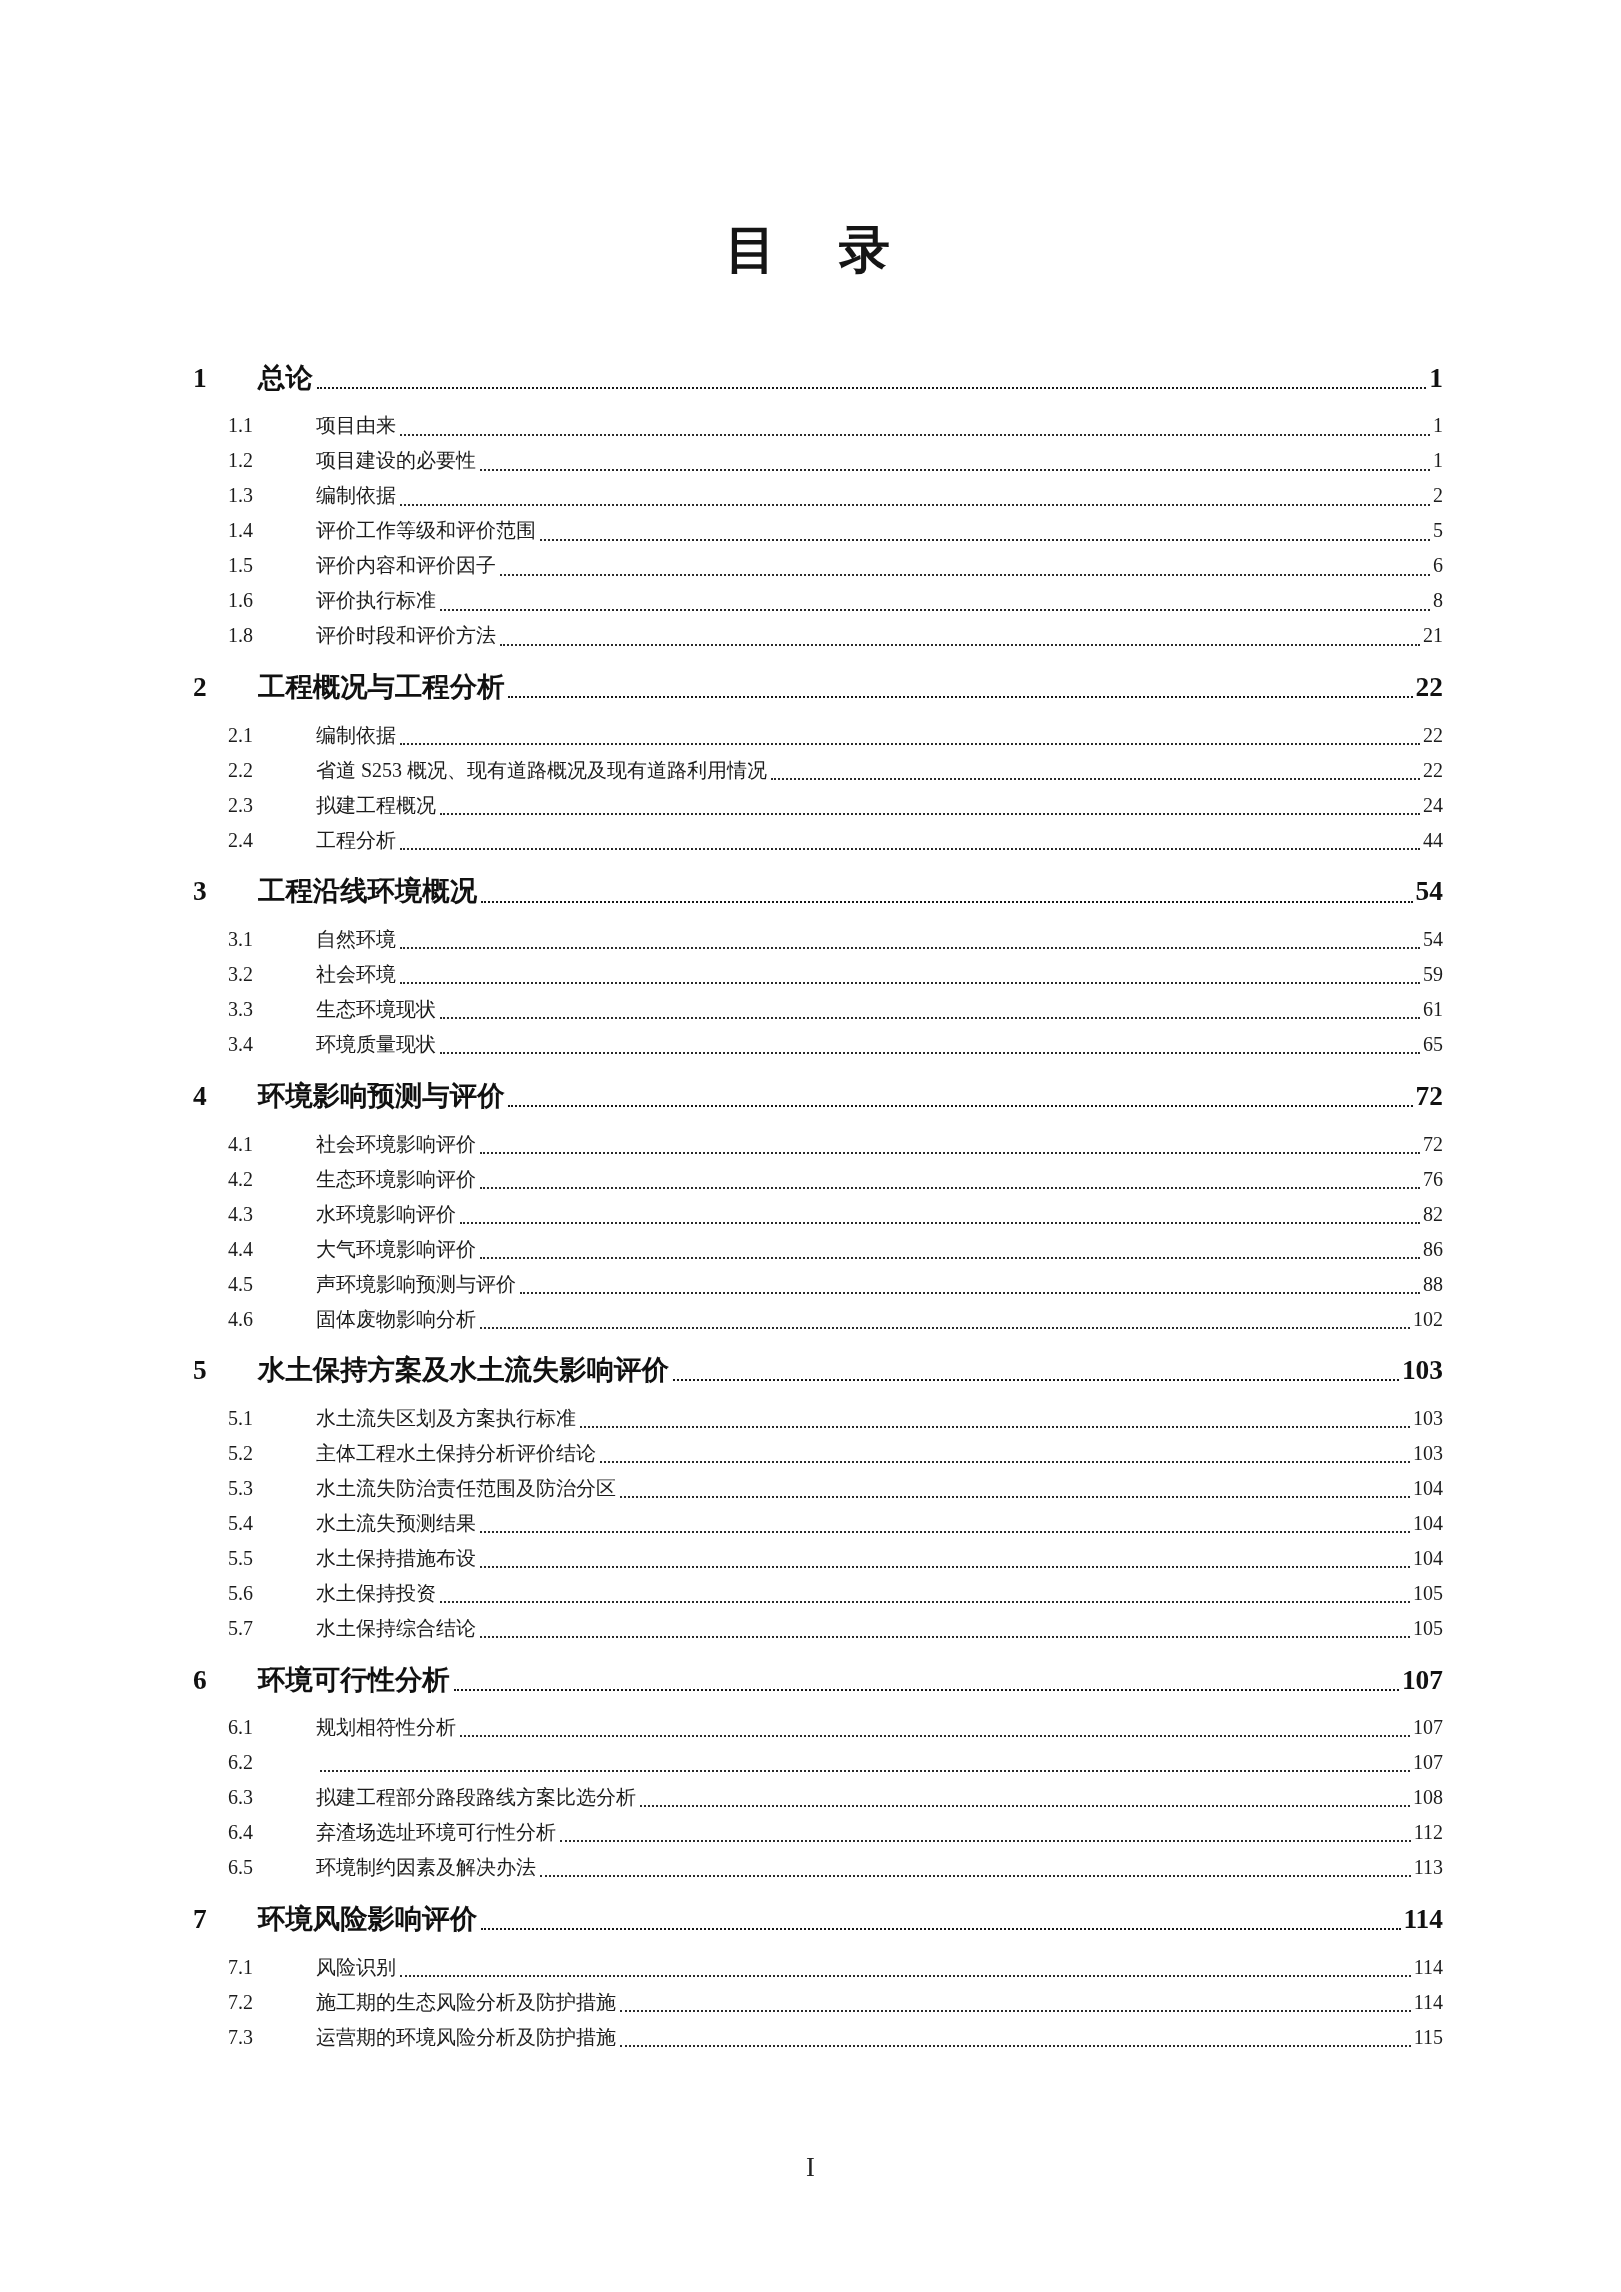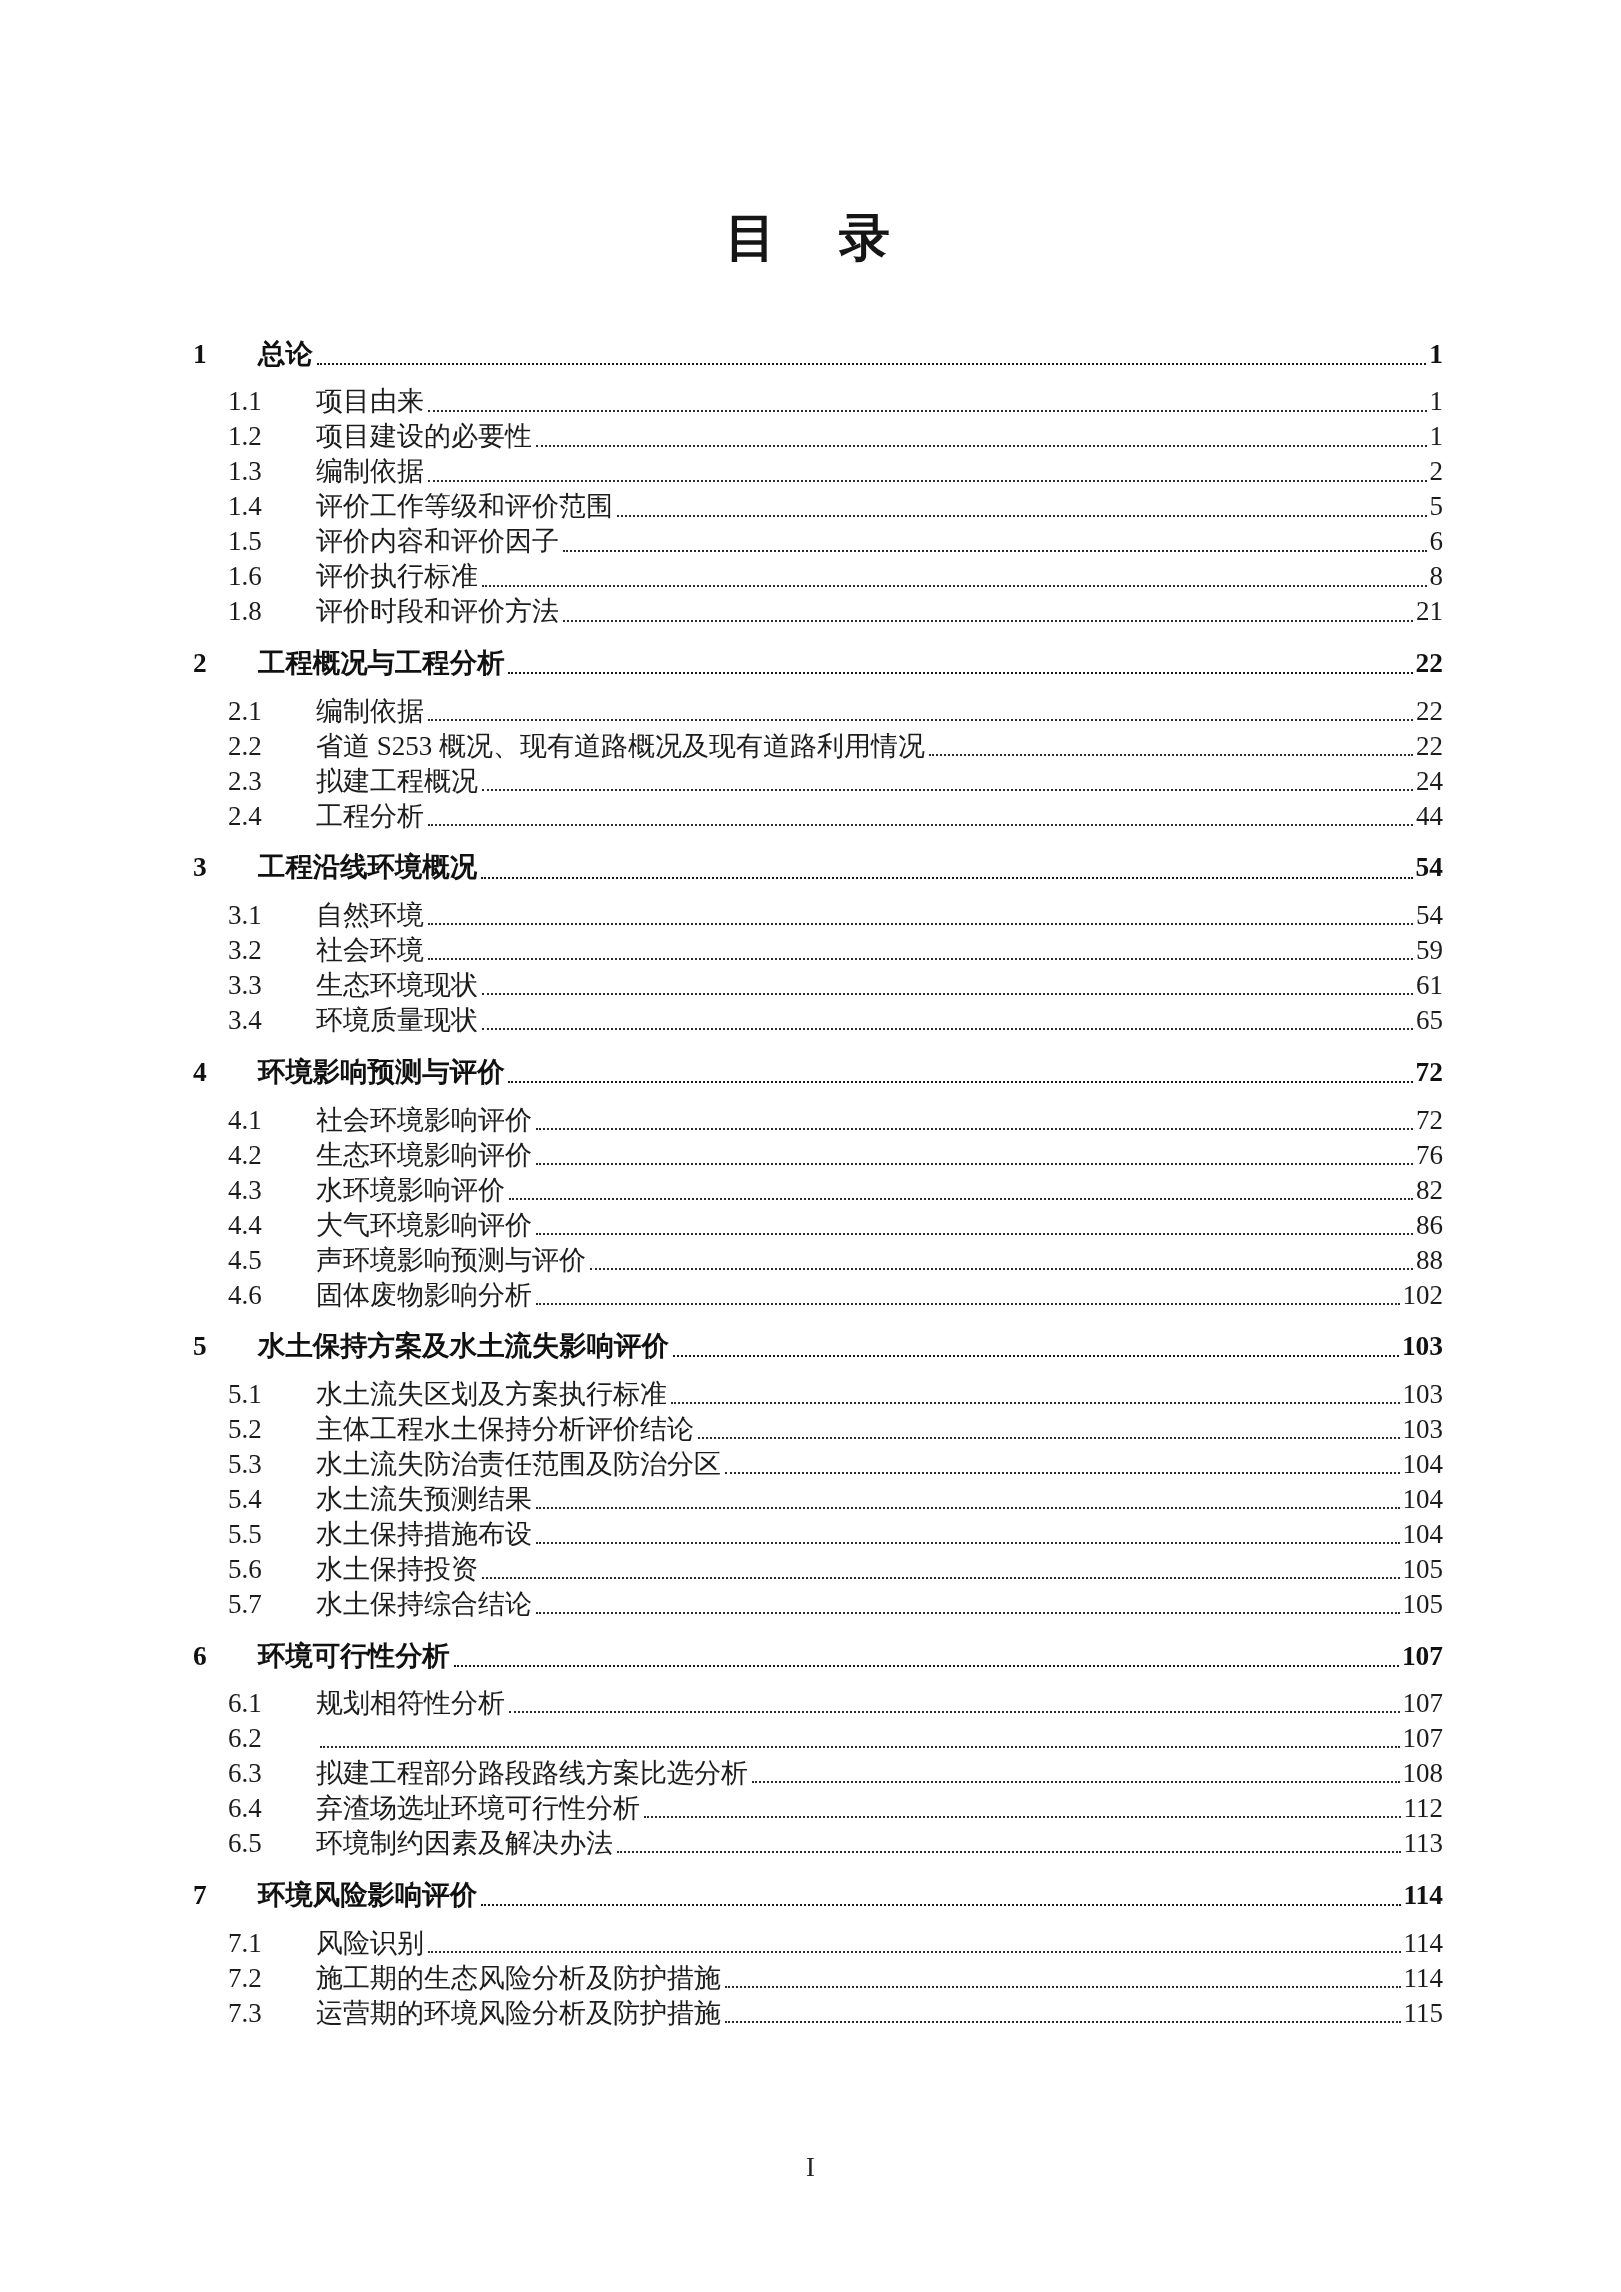--- a/index.html
+++ b/index.html
@@ -12,37 +12,37 @@
     width: 1621px;
     height: 2293px;
     margin: 0 auto;
     background: #ffffff;
     color: #1c1c1c;
     font-family: "Liberation Serif", "DejaVu Serif", serif;
     overflow: hidden;
     box-sizing: border-box;
   }
   .doc-title {
-    margin: 0;
+    margin: 12px;
     padding-top: 208px;
     text-align: center;
     font-size: 51px;
     font-weight: bold;
     line-height: 61px;
     letter-spacing: 5.9px;
     color: #151515;
   }
   .toc {
     padding: 51px 178px 0 193px; 
   }
   .row {
     display: flex;
     align-items: flex-end;
     line-height: 35px;
-    font-size: 27px;
+    font-size: 20px;
     white-space: nowrap;
   }
   .row .num {
     box-sizing: border-box;
     flex: 0 0 auto;
   }
   .row .title {
     flex: 0 0 auto;
   }
   .row .leader {

